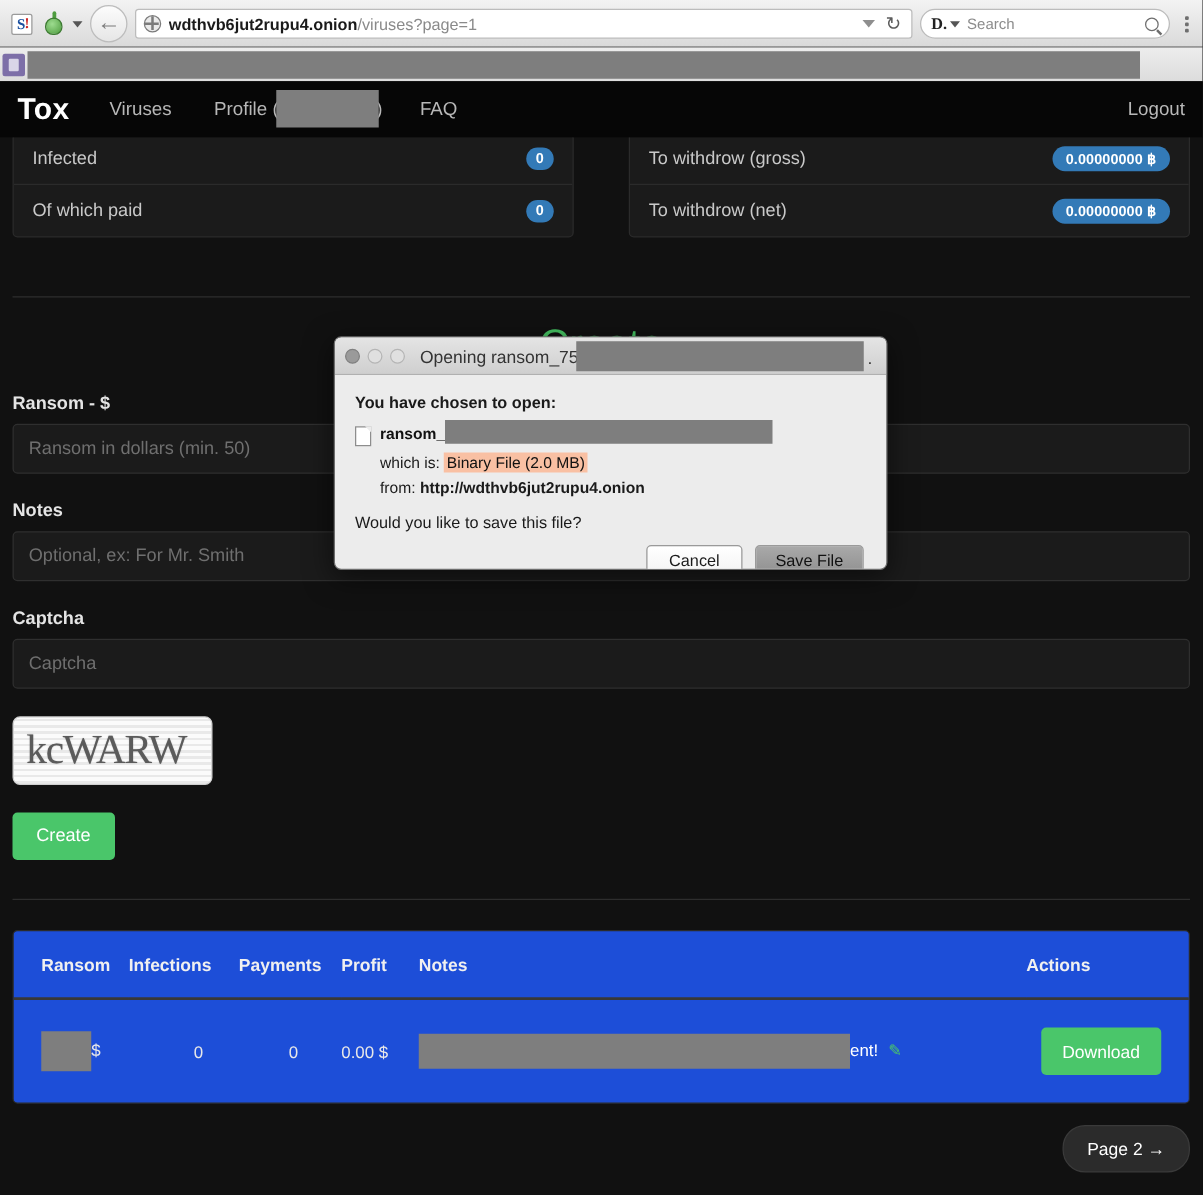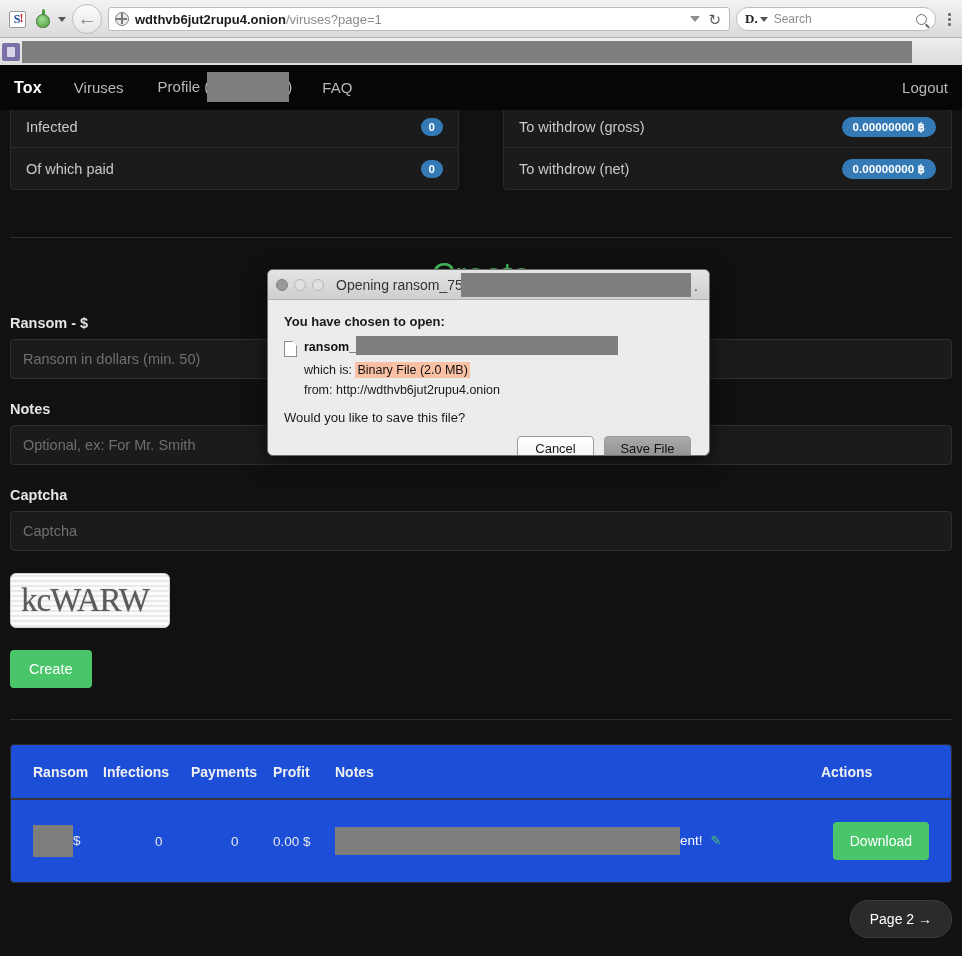--- a/index.html
+++ b/index.html
@@ -175,21 +175,21 @@
 
   
   .navbar {
     position: absolute; left: 0; top: 65px;
     width: 962px; height: 45px;
     background: #060606;
     display: flex; align-items: center;
     padding: 0 14px;
   }
   .brand {
-    font-size: 16px; font-weight: bold; color: #ffffff;
+    font-size: 24px; font-weight: bold; color: #ffffff;
     margin-right: 32px; letter-spacing: .2px;
   }
   .nav-link {
     font-size: 15px; color: #b8b8b8;
     margin-right: 34px; white-space: nowrap;
     position: relative;
   }
   .nav-link.profile { margin-right: 30px; }
   .redact-inline {
     display: inline-block; vertical-align: middle;
@@ -421,21 +421,21 @@
   .file-redact {
     position: absolute; left: 72px; top: -4px;
     width: 262px; height: 19px; background: #7e7e7e;
   }
   .dlg-line { margin-left: 20px; margin-top: 6px; font-size: 12.5px; color: #1a1a1a; }
   .dlg-key { color: #1a1a1a; }
   .hl-binary {
     background: #f9c0a3; padding: 1px 2px;
     font-size: 12.5px; color: #111;
   }
-  .dlg-from b { font-weight: normal; }
+  .dlg-from b { font-weight: bold; }
   .dlg-q { font-size: 13px; color: #1a1a1a; margin-top: 13px; }
   .dlg-btns {
     display: flex; justify-content: flex-end; gap: 10px;
     margin-top: 11px; padding-right: 2px;
   }
   .mac-btn {
     font-size: 13px; color: #1a1a1a;
     border: 1px solid #9a9a9a; border-radius: 4px;
     padding: 4px 0; width: 77px; text-align: center;
     font-family: "Liberation Sans", sans-serif;

